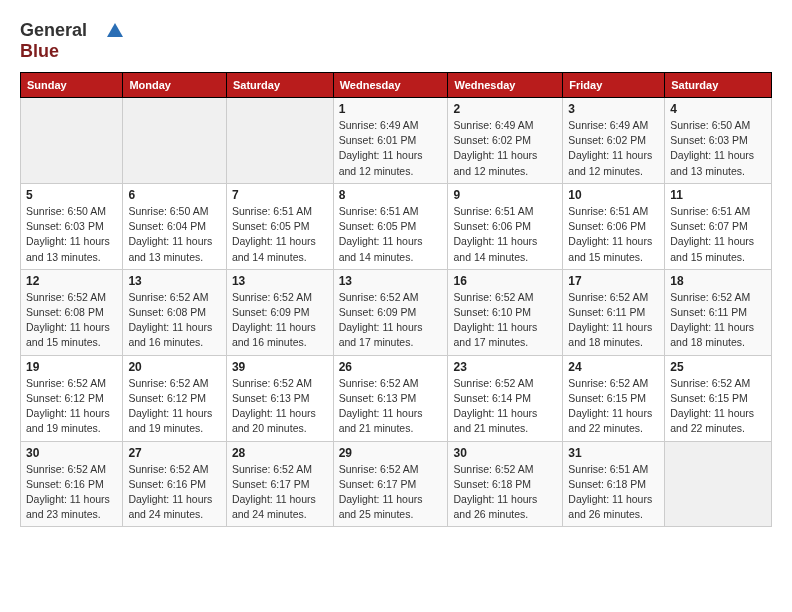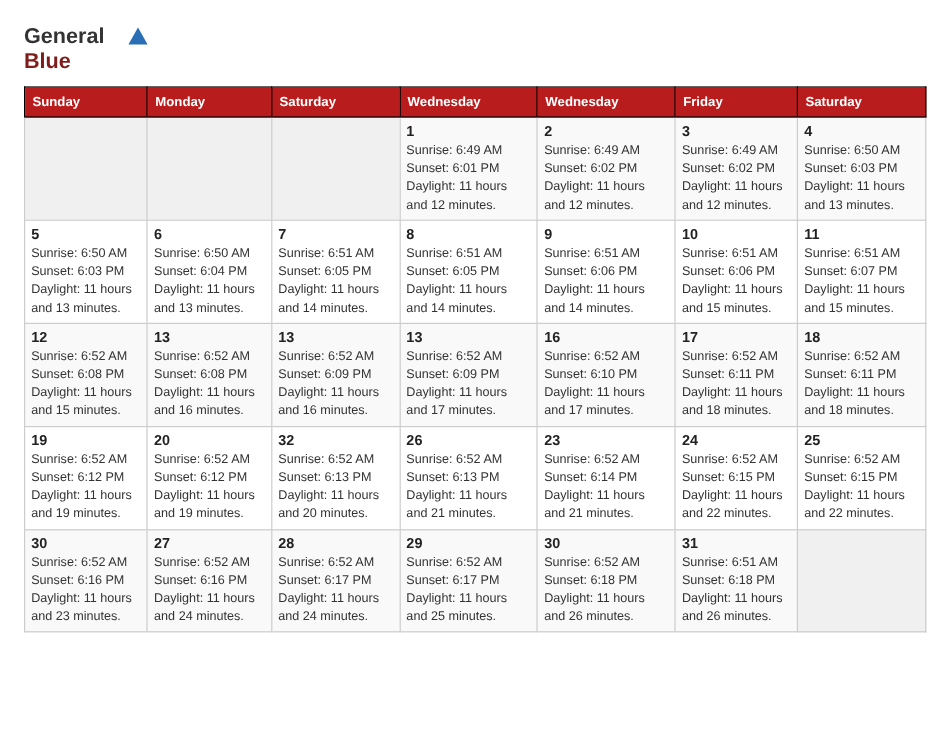--- a/index.html
+++ b/index.html
@@ -279,21 +279,21 @@
         </td>
         <td>
           <span class="day-num">20</span>
         <div class="day-info">
           <span>Sunrise: 6:52 AM</span><br>
           <span>Sunset: 6:12 PM</span><br>
           <span>Daylight: 11 hours and 19 minutes.</span>
         </div>
         </td>
         <td>
-          <span class="day-num">32</span>
+          <span class="day-num">39</span>
         <div class="day-info">
           <span>Sunrise: 6:52 AM</span><br>
           <span>Sunset: 6:13 PM</span><br>
           <span>Daylight: 11 hours and 20 minutes.</span>
         </div>
         </td>
         <td>
           <span class="day-num">26</span>
         <div class="day-info">
           <span>Sunrise: 6:52 AM</span><br>

